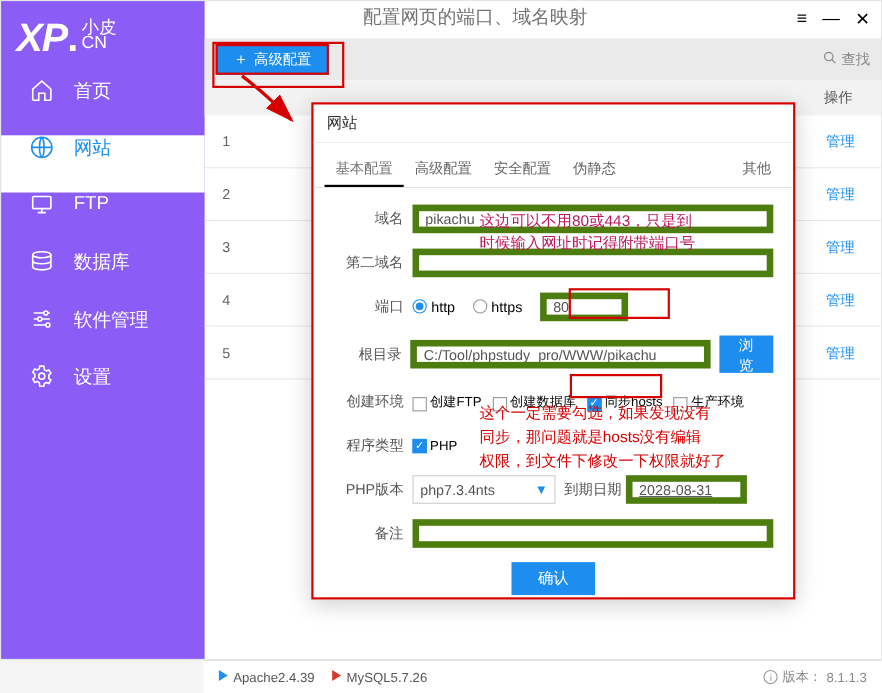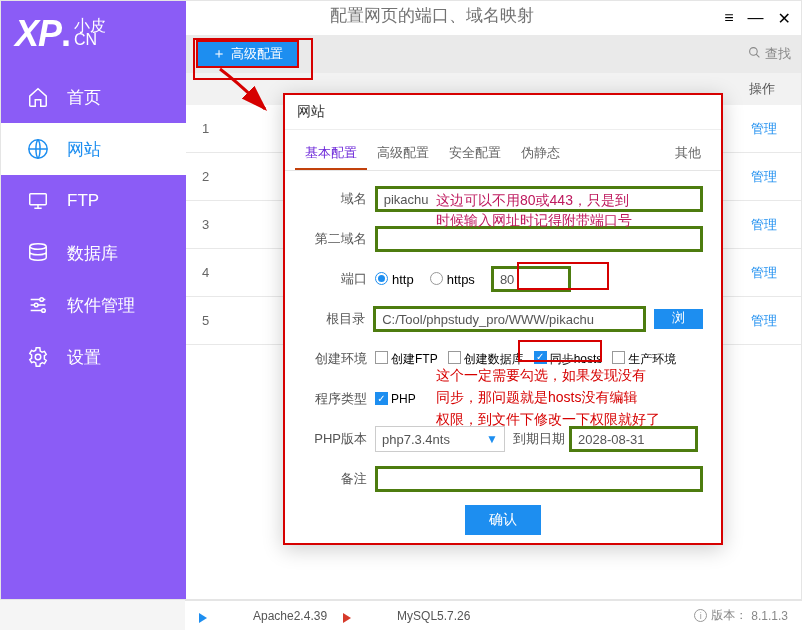--- a/index.html
+++ b/index.html
@@ -4,21 +4,21 @@
 <style>
   * { box-sizing: border-box; margin: 0; padding: 0; font-family: "Microsoft YaHei", sans-serif; }
   body { width: 802px; height: 630px; overflow: hidden; background: #f5f5f5; position: relative; }
   .app { display: flex; width: 802px; height: 600px; border: 1px solid #e5e5e5; background: #fff; }
   .sidebar { width: 185px; background: #8b5cf6; color: #fff; }
   .logo { display: flex; align-items: flex-start; padding: 12px 14px 6px; }
   .logo-xp { font-size: 36px; font-weight: 700; font-style: italic; letter-spacing: -1px; }
   .logo-dot { font-size: 36px; font-weight: 700; }
   .logo-side { display: flex; flex-direction: column; font-size: 16px; line-height: 14px; margin-left: 3px; margin-top: 6px; }
   .nav { margin-top: 10px; }
-  .nav-item { display: flex; align-items: center; height: 52px; padding-left: 26px; font-size: 17px; cursor: pointer; }
+  .nav-item { display: flex; align-items: flex-start; height: 52px; padding-left: 26px; font-size: 17px; cursor: pointer; }
   .nav-item.active { background: #fff; color: #1d8ef0; }
   .nav-icon { width: 22px; height: 22px; margin-right: 18px; display: flex; align-items: center; justify-content: center; }
   .nav-icon svg { width: 22px; height: 22px; }
   .main { flex: 1; display: flex; flex-direction: column; position: relative; }
   .titlebar { height: 34px; display: flex; justify-content: flex-end; align-items: center; padding-right: 10px; gap: 14px; }
   .winbtn { font-size: 16px; cursor: pointer; font-family: Arial; }
   .topbar { height: 38px; background: #eaeaea; display: flex; align-items: center; padding: 0 10px; }
   .btn-create { background: #1d8ef0; color: #fff; border: none; height: 28px; padding: 0 14px; font-size: 13px; display: flex; align-items: center; cursor: pointer; border: 2px solid #d60000; }
   .btn-create .plus { margin-right: 5px; font-size: 14px; }
   .search-btn { margin-left: auto; color: #888; font-size: 13px; display: flex; align-items: center; gap: 4px; cursor: pointer; }
@@ -27,50 +27,50 @@
   .rows { }
   .row { display: flex; align-items: center; height: 48px; border-bottom: 1px solid #e8e8e8; padding: 0 16px; font-size: 13px; color: #666; }
   .row .num { width: 30px; }
   .row .manage { margin-left: auto; color: #1d8ef0; cursor: pointer; margin-right: 8px; }
   .annot-top { position: absolute; top: 4px; left: 330px; color: #737373; font-size: 17px; font-weight: 500; }
   .red-arrow { position: absolute; top: 64px; left: 210px; pointer-events: none; }
   .modal { position: absolute; top: 93px; left: 283px; width: 440px; height: 452px; background: #fff; border: 2px solid #d60000; box-shadow: 0 4px 20px rgba(0,0,0,0.2); }
   .modal-title { padding: 8px 12px; font-size: 14px; color: #333; border-bottom: 1px solid #eee; }
   .tabs { display: flex; border-bottom: 1px solid #e5e5e5; padding: 8px 10px 0; font-size: 13px; color: #666; }
   .tab { padding: 6px 10px; cursor: pointer; }
-  .tab.active { color: #6d28d9; border-bottom: 2px solid #c2410c; }
+  .tab.active { color: #737373; border-bottom: 2px solid #000000; }
   .tab.last { margin-left: auto; }
   .form { padding: 14px 18px 10px; font-size: 13px; }
   .frow { display: flex; align-items: center; margin-bottom: 12px; min-height: 28px; }
   .flabel { width: 64px; text-align: right; margin-right: 8px; color: #555; }
-  .finput { height: 26px; border: 3px solid #4d7c0f; padding: 0 6px; font-size: 13px; color: #555; }
+  .finput { height: 26px; border: 6px solid #4d7c0f; padding: 0 6px; font-size: 13px; color: #555; }
   .finput.w1 { width: 330px; }
   .finput.w2 { width: 280px; }
   .finput.port { width: 80px; }
   .radio { display: flex; align-items: flex-start; margin-right: 16px; cursor: pointer; }
   .radio-circle { width: 13px; height: 13px; border: 1px solid #999; border-radius: 50%; margin-right: 4px; display: flex; align-items: center; justify-content: center; }
   .radio.sel .radio-circle { border-color: #1d8ef0; }
   .radio.sel .radio-circle::after { content: ""; width: 7px; height: 7px; background: #1d8ef0; border-radius: 50%; }
-  .cb { display: flex; align-items: flex-start; margin-right: 10px; cursor: pointer; white-space: nowrap; font-size: 12px; }
+  .cb { display: flex; align-items: flex-end; margin-right: 10px; cursor: pointer; white-space: nowrap; font-size: 12px; }
   .cb-box { width: 13px; height: 13px; border: 1px solid #999; margin-right: 3px; display: flex; align-items: center; justify-content: center; }
   .cb.chk .cb-box { background: #1d8ef0; border-color: #1d8ef0; }
   .cb.chk .cb-box::after { content: "✓"; color: #fff; font-size: 10px; line-height: 10px; }
-  .btn-browse { background: #1d8ef0; color: #fff; border: none; height: 20px; padding: 0 12px; margin-left: 8px; cursor: pointer; font-size: 13px; }
+  .btn-browse { background: #1d8ef0; color: #fff; border: none; height: 34px; padding: 0 12px; margin-left: 8px; cursor: pointer; font-size: 13px; }
   .select { height: 26px; border: 1px solid #ccc; padding: 0 6px; width: 130px; display: flex; align-items: center; justify-content: space-between; cursor: pointer; color: #555; }
   .select .arr { color: #1d8ef0; font-size: 12px; }
   .date-lbl { margin-left: 8px; margin-right: 4px; color: #555; }
   .modal-actions { display: flex; justify-content: center; gap: 24px; margin-top: 12px; }
   .btn-primary { background: #1d8ef0; color: #fff; border: none; height: 30px; padding: 0 24px; font-size: 14px; cursor: pointer; }
   .annot-port { position: absolute; top: 190px; left: 436px; color: #be185d; font-size: 14px; line-height: 20px; pointer-events:none; }
   .annot-hosts { position: absolute; top: 364px; left: 436px; color: #d60000; font-size: 14px; line-height: 22px; pointer-events:none; width: 300px; }
   .box-port { position: absolute; top: 262px; left: 517px; width: 92px; height: 28px; border: 2px solid #d60000; pointer-events: none; }
   .box-hosts-cb { position: absolute; top: 340px; left: 518px; width: 84px; height: 22px; border: 2px solid #d60000; pointer-events: none; }
   .box-create { position: absolute; top: 38px; left: 193px; width: 120px; height: 42px; border: 2px solid #d60000; pointer-events: none; }
   .statusbar { position: absolute; top: 600px; left: 185px; right: 0; height: 30px; background: #fff; border-top: 1px solid #e5e5e5; display: flex; align-items: center; padding: 0 14px; font-size: 12px; color: #555; }
-  .sv { display: flex; align-items: flex-end; margin-right: 16px; gap: 41px; }
+  .sv { display: flex; align-items: flex-start; margin-right: 16px; }
   .tri { width: 0; height: 0; border-top: 5px solid transparent; border-bottom: 5px solid transparent; margin-right: 5px; }
   .tri.blue { border-left: 8px solid #1d8ef0; }
   .tri.red { border-left: 8px solid #d63a2b; }
   .ver { margin-left: auto; display: flex; align-items: center; gap: 4px; color: #888; }
   .info-ic { width: 13px; height: 13px; border: 1px solid #999; border-radius: 50%; display:flex;align-items:center;justify-content:center;font-size:9px;color:#999;}
 </style>
 </head>
 <body>
 
 <div class="app">
@@ -261,21 +261,21 @@
           <span>PHP</span>
         </span>
     </div>
     <div class="frow">
       <span class="flabel">PHP版本</span>
       <div class="select">
           <span>php7.3.4nts</span>
           <span class="arr">▼</span>
         </div>
       <span class="date-lbl">到期日期</span>
-      <input class="finput" style="width: 129px;" value="2028-08-31">
+      <input class="finput" style="width: 110px; text-decoration: underline;" value="2028-08-31">
     </div>
     <div class="frow">
       <span class="flabel">备注</span>
       <input class="finput w1" style="">
     </div>
     <div class="modal-actions">
       <button class="btn-primary">确认</button>
     </div>
   </div>
 </div>

